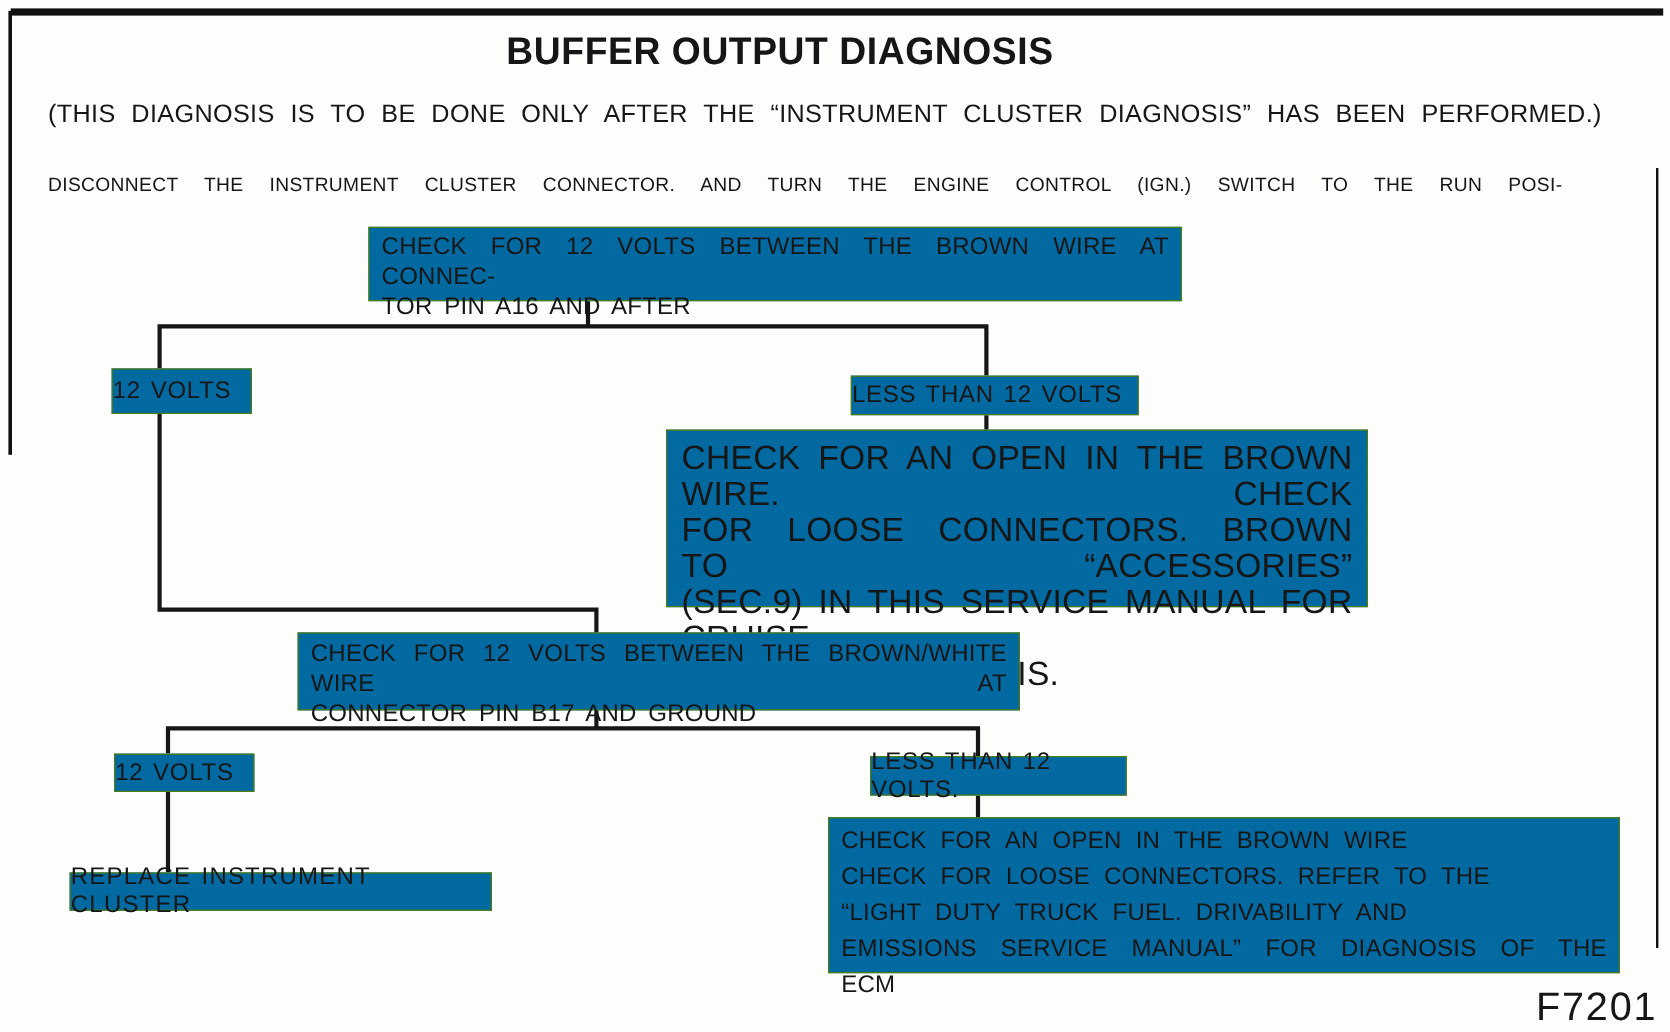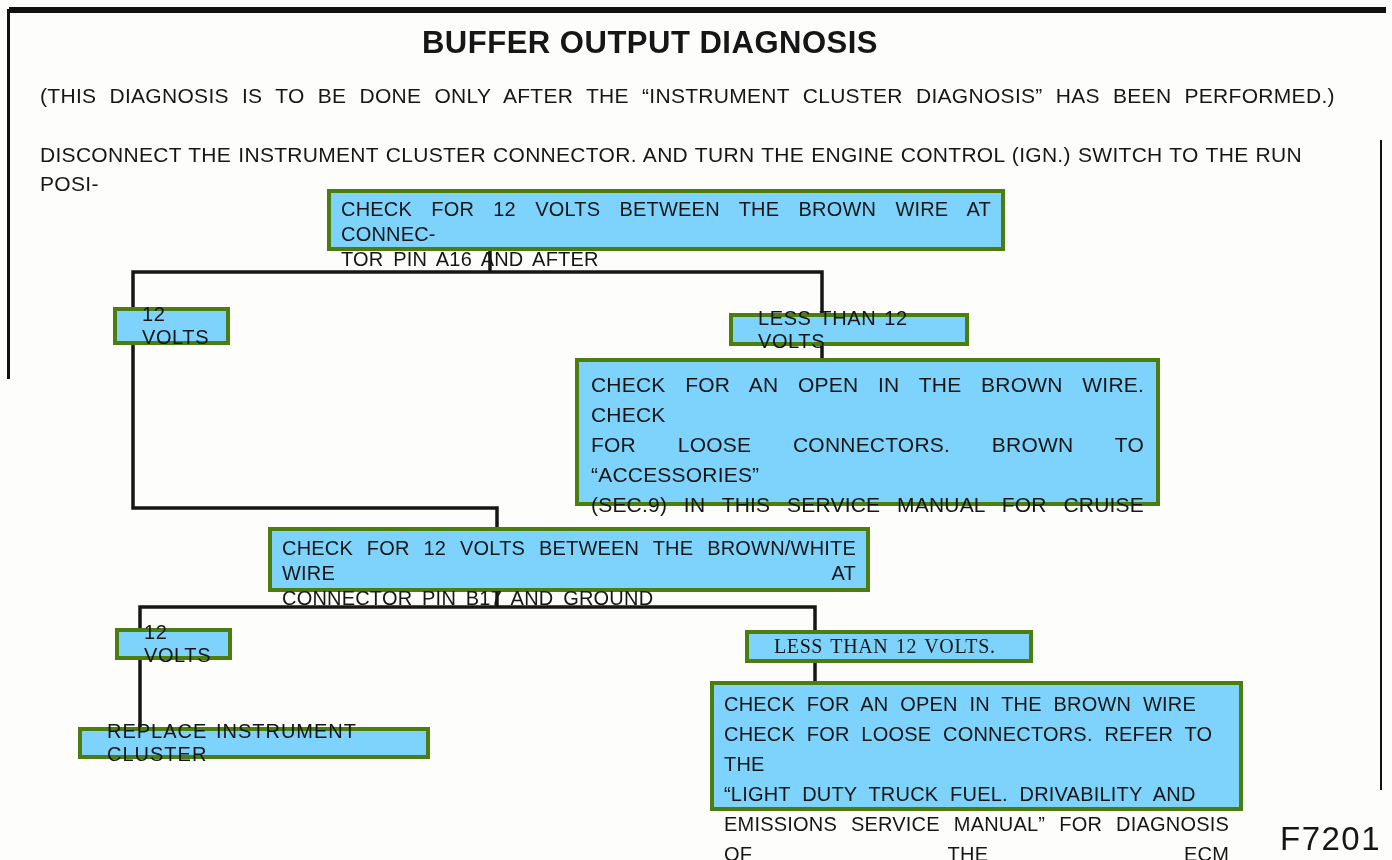--- a/index.html
+++ b/index.html
@@ -16,42 +16,42 @@
   .title{
     position:absolute;left:0;top:24px;width:1300px;margin:0;text-align:center;
     font-size:32px;font-weight:bold;letter-spacing:0.5px;transform:scaleX(0.97);
   }
   .note{
     position:absolute;left:40px;top:84px;width:1200px;margin:0;
     font-size:21px;letter-spacing:0.3px;word-spacing:7px;white-space:nowrap;
   }
   .instruction{
     position:absolute;left:40px;top:140px;width:1262px;margin:0;
-    font-size:21px;letter-spacing:0.3px;line-height:29px;
+    font-size:16px;letter-spacing:0.3px;line-height:29px;
   }
   .connectors{position:absolute;left:0;top:0;width:1392px;height:860px;}
 
   .box{
-    position:absolute;box-sizing:border-box;border:4px solid #4d7c0f;background:#7dd3fc;
-    font-size:20px;letter-spacing:0.2px;padding:2px 10px;margin-left:20px;
+    position:absolute;box-sizing:border-box;border:1px solid #4d7c0f;background:#0369a1;
+    font-size:20px;letter-spacing:0.2px;padding:2px 10px;
   }
   .box .ln{line-height:25px;word-spacing:4px;}
   .j{text-align:justify;text-align-last:justify;}
-  .small{display:flex;align-items:center;padding:1px 25px;letter-spacing:0.6px;word-spacing:2px;}
+  .small{display:flex;align-items:center;padding:1px 0;letter-spacing:0.6px;word-spacing:2px;}
 
   .box-check-a16{left:307px;top:189px;width:678px;height:62px;padding-top:4px;}
   .box-12v-1{left:93px;top:307px;width:117px;height:38px;}
   .box-less-1{left:709px;top:313px;width:240px;height:33px;}
   .box-cruise{left:555px;top:358px;width:585px;height:148px;padding:8px 12px;}
-  .box-cruise .ln{line-height:30px;font-size:21px;}
+  .box-cruise .ln{line-height:30px;font-size:28px;}
   .box-check-b17{left:248px;top:527px;width:602px;height:65px;padding-top:5px;}
   .box-12v-2{left:95px;top:628px;width:117px;height:32px;}
-  .box-less-2{left:725px;top:630px;width:288px;height:33px;font-family:Liberation Serif, serif;}
+  .box-less-2{left:725px;top:630px;width:214px;height:33px;}
   .box-replace{left:58px;top:727px;width:352px;height:32px;letter-spacing:1px;}
-  .box-ecm{left:690px;top:681px;width:533px;height:130px;padding:4px 10px;}
+  .box-ecm{left:690px;top:681px;width:660px;height:130px;padding:4px 10px;}
   .box-ecm .ln{line-height:30px;word-spacing:6px;}
 
   .figure-code{
     position:absolute;left:1280px;top:820px;font-size:33px;letter-spacing:1.5px;
   }
 </style>
 </head>
 <body>
 
 <div class="page">

